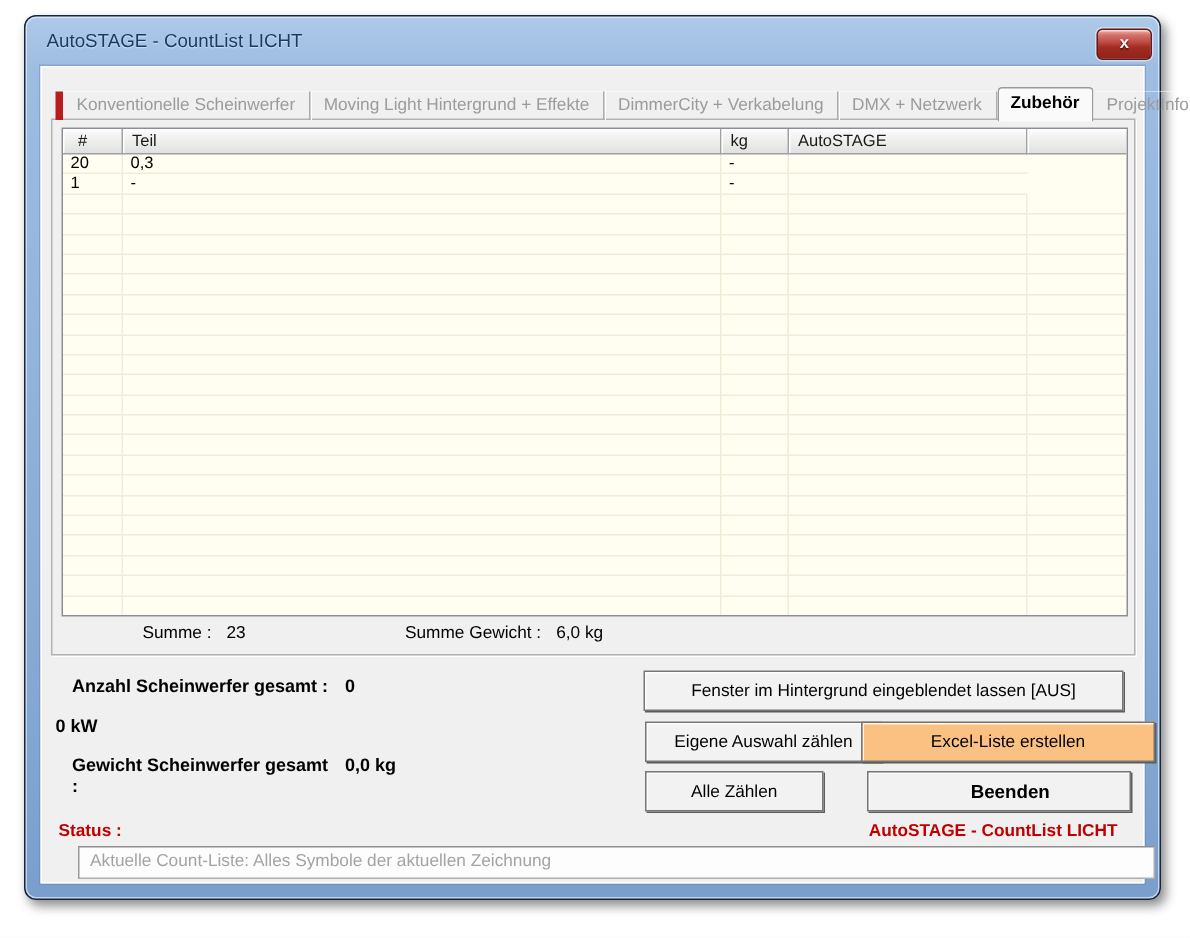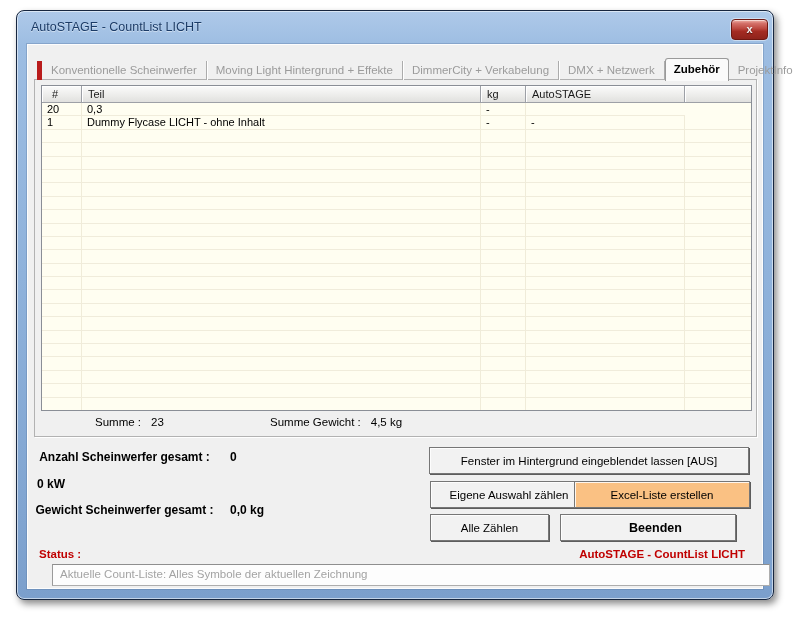--- a/index.html
+++ b/index.html
@@ -80,37 +80,37 @@
 
   
   .summe{ position:absolute; left:0; right:0; top:336px; height:20px; font-size:11.5px; color:#000; }
   .summe .s1{ position:absolute; left:60px; }
   .summe .s2{ position:absolute; left:235px; }
   .summe b{ font-weight:normal; margin-left:10px; }
 
   
   .totals{ position:absolute; left:0; top:405px; width:260px; }
   .total-row{ height:26.5px; font-size:12px; font-weight:bold; color:#000; display:flex; }
-  .t-label{ width:193px; text-align:center; }
+  .t-label{ width:193px; text-align:left;padding-left:20px; }
   .t-value{ margin-left:9px; }
 
   
   .btn{
     position:absolute; background:#f2f2f2;
     border:1px solid #767676;
     box-shadow:1px 1px 0 #5d5d5d, inset 1px 1px 0 rgba(255,255,255,0.85);
     font-size:11.5px; color:#000; text-align:center; cursor:default;
     font-family:"Liberation Sans", sans-serif;
     display:flex; align-items:center; justify-content:center; white-space:nowrap;
   }
   .btn-bg    { left:401px; top:402px; width:320px; height:27px; }
   .btn-own   { left:402px; top:436px; width:158px; height:27px; }
-  .btn-excel { left:546px; top:436px; width:176px; height:27px; }
+  .btn-excel { left:546px; top:436px; width:196px; height:27px; }
   .btn-all   { left:402px; top:469px; width:119px; height:27px; }
-  .btn-quit  { left:532px; top:469px; width:176px; height:27px; font-weight:bold; font-size:12.5px;padding-left:15px; }
+  .btn-quit  { left:550px; top:469px; width:176px; height:27px; font-weight:bold; font-size:12.5px;padding-left:15px; }
 
   
   .status-label{ position:absolute; left:11px; top:503px; font-size:11.5px; font-weight:bold; color:#c00000; }
   .status-app  { position:absolute; right:17px; top:503px; font-size:11.5px; font-weight:bold; color:#c00000; }
   .status-field{
     position:absolute; left:24px; top:519px; width:718px; height:22px;
     background:#fdfdfd; border:1px solid #adadad; border-top-color:#8e8e8e; border-left-color:#9a9a9a;
     font-size:11.5px; color:#a3a3a3; padding:3px 0 0 7px; white-space:nowrap; overflow:hidden;
   }
 </style>
@@ -147,21 +147,20 @@
           </div>
         <div class="lv-body" id="lv-body">
             <div class="lv-row">
               <div class="lv-cell">20</div>
               <div class="lv-cell">0,3</div>
               <div class="lv-cell">-</div>
               <div class="lv-cell"></div>
             </div>
             <div class="lv-row">
               <div class="lv-cell">1</div>
-              <div class="lv-cell">Dummy Flycase LICHT - ohne Inhalt</div>
               <div class="lv-cell">-</div>
               <div class="lv-cell">-</div>
               <div class="lv-cell"></div>
             </div>
             <div class="lv-row">
               <div class="lv-cell"></div>
               <div class="lv-cell"></div>
               <div class="lv-cell"></div>
               <div class="lv-cell"></div>
               <div class="lv-cell"></div>
@@ -306,21 +305,21 @@
               <div class="lv-cell"></div>
               <div class="lv-cell"></div>
             </div>
           </div>
       </div>
       <div class="summe">
         <span class="s1">
           <span>Summe :</span><b>23</b>
         </span>
         <span class="s2">
-          <span>Summe Gewicht :</span><b>4,5 kg</b>
+          <span>Summe Gewicht :</span><b>6,0 kg</b>
         </span>
       </div>
     </div>
 
     <div class="totals" id="totals">
         <div class="total-row">
           <span class="t-label">Anzahl Scheinwerfer gesamt :</span>
           <span class="t-value">0</span>
         </div>
         <div class="total-row">

